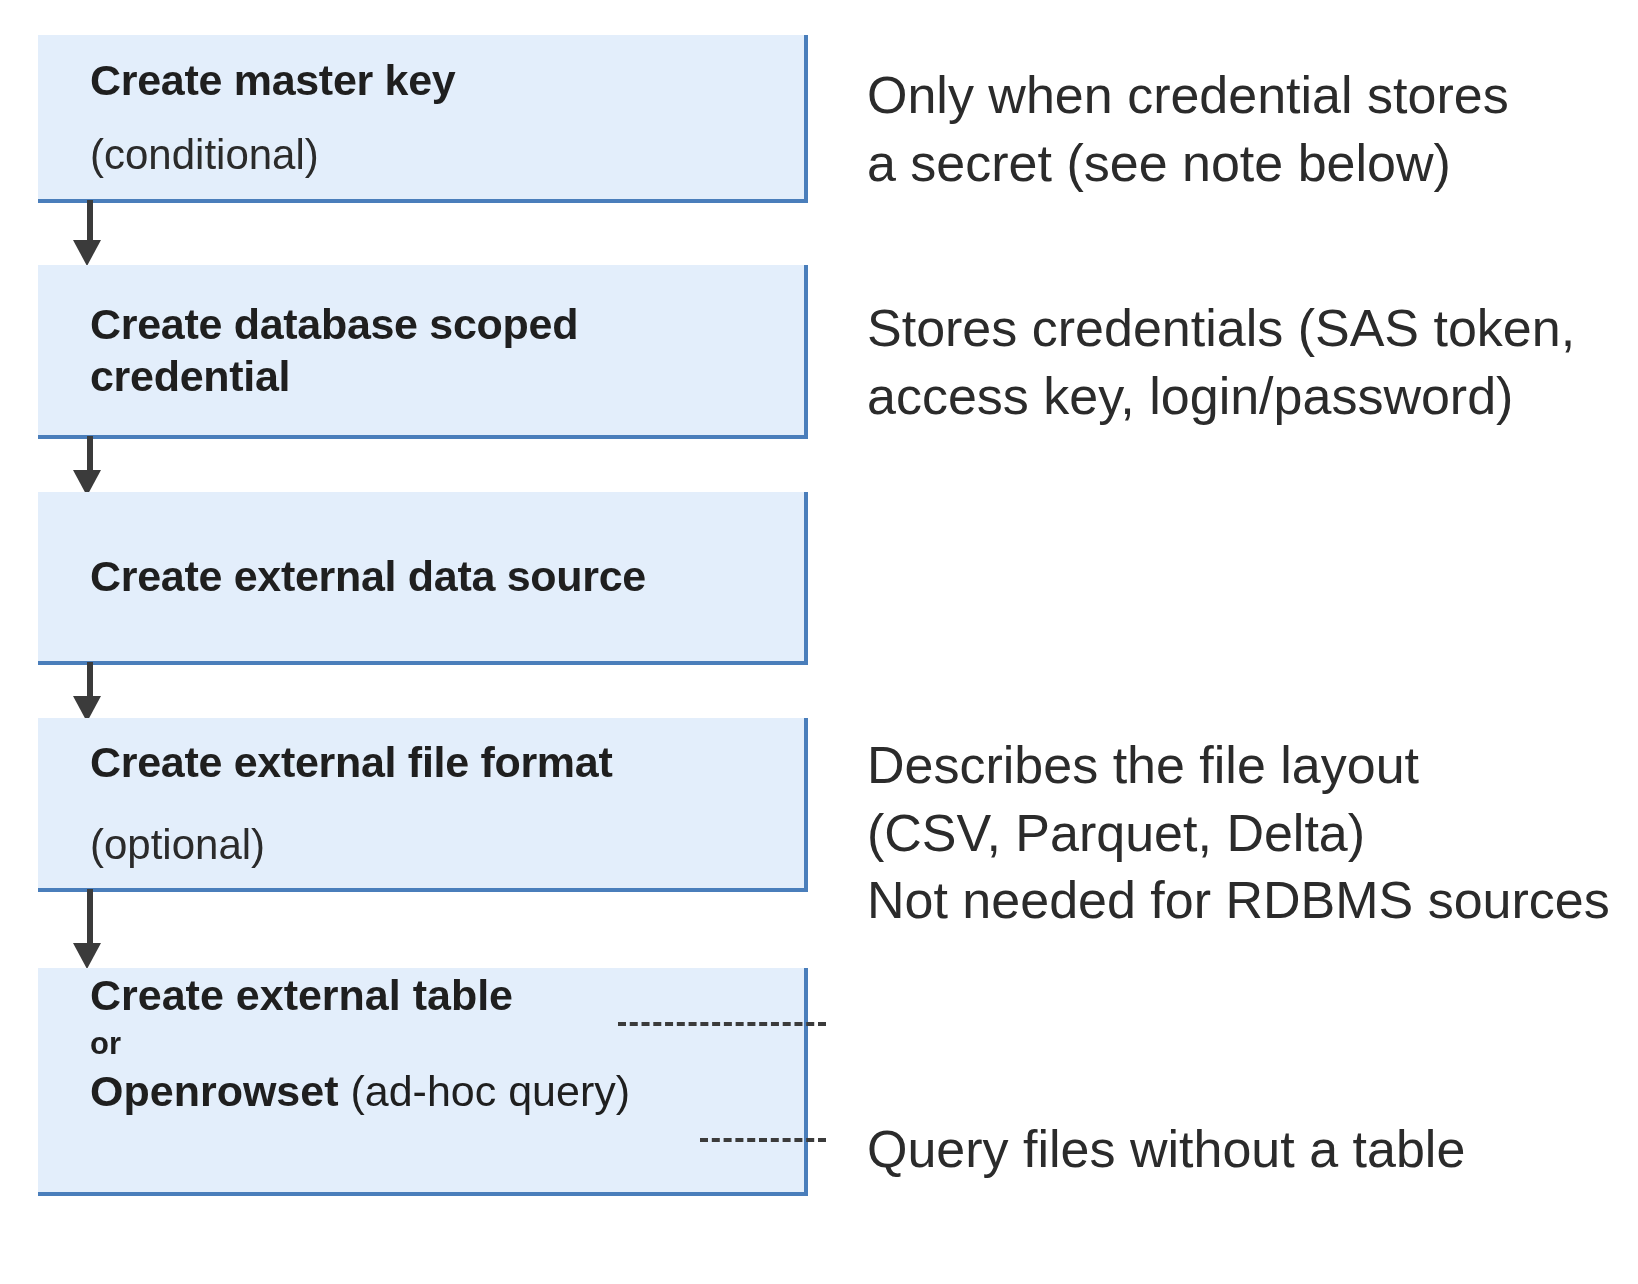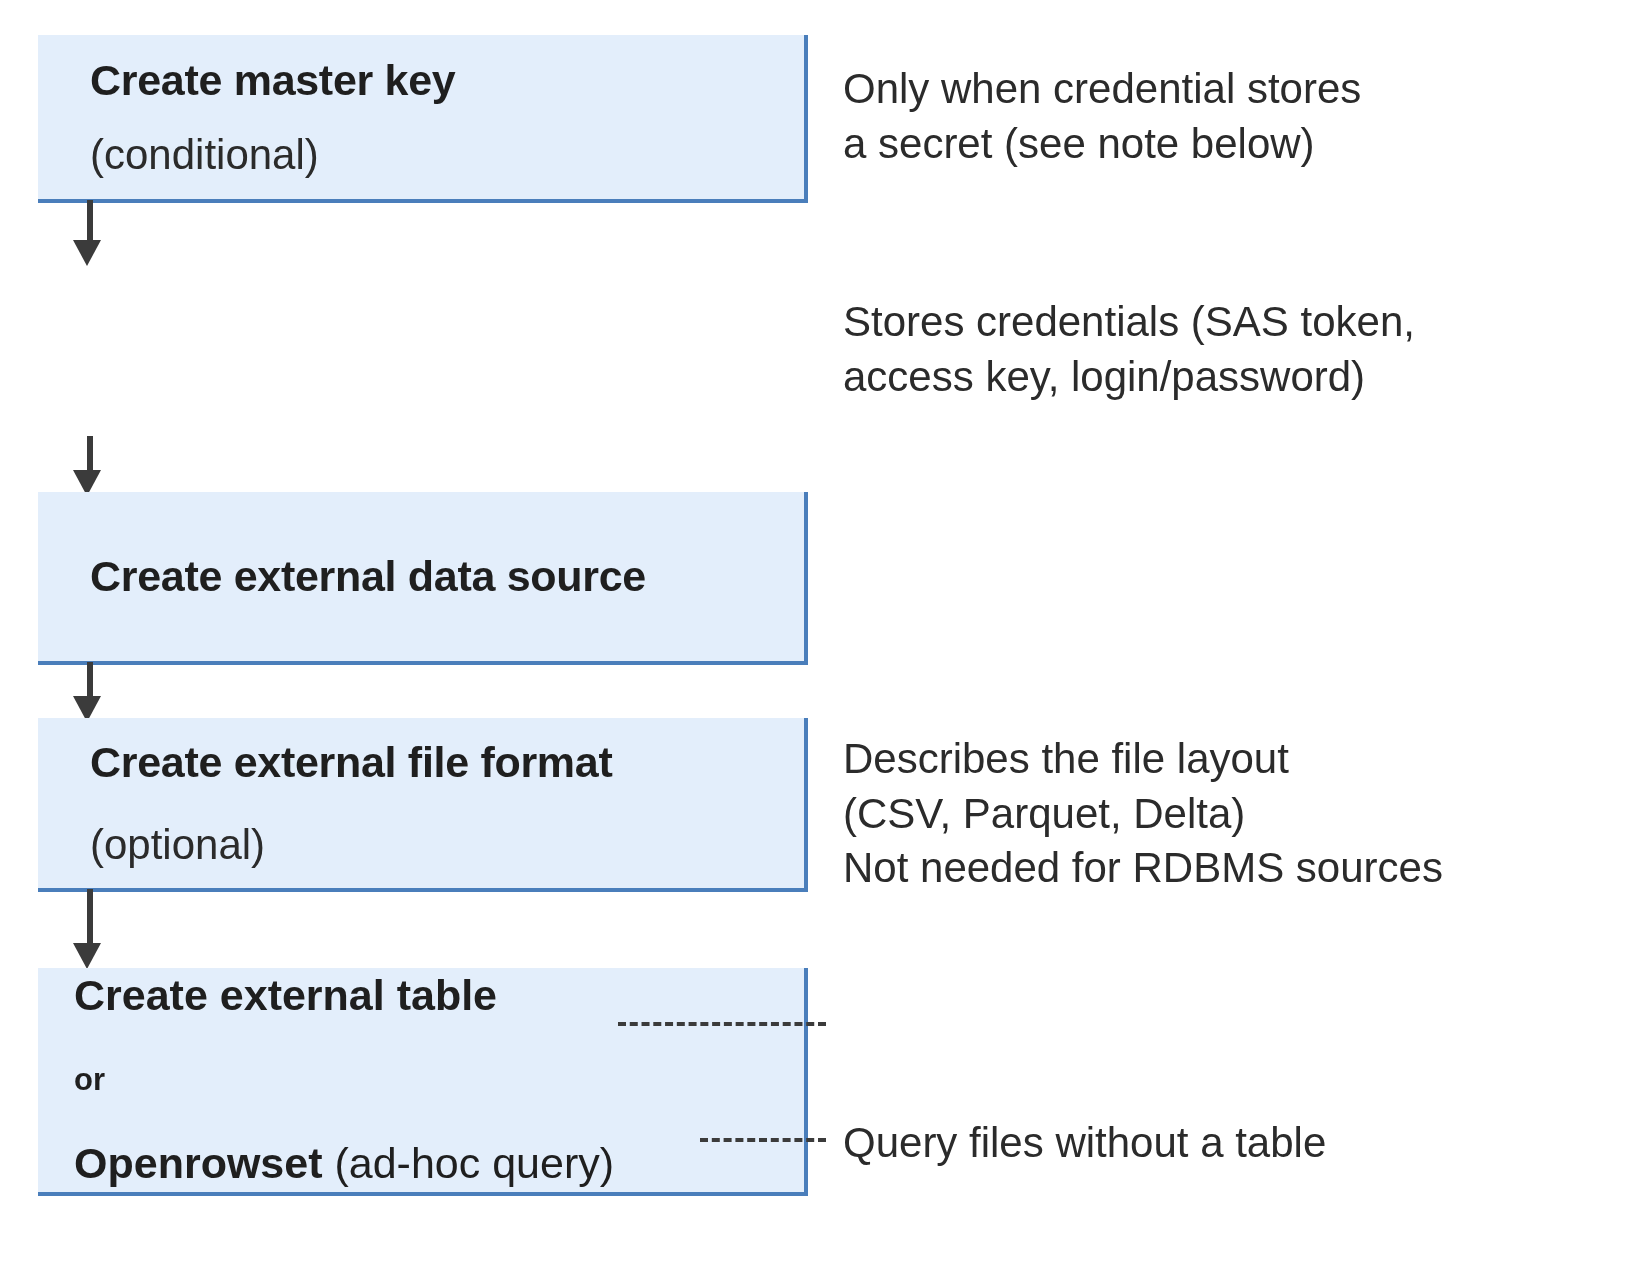--- a/index.html
+++ b/index.html
@@ -57,22 +57,22 @@
 
   
   #box-master-key      { top: 35px;  height: 168px; }
   #box-scoped-cred     { top: 265px; height: 174px; }
   #box-data-source     { top: 492px; height: 173px; }
   #box-file-format     { top: 718px; height: 174px; gap: 8px; }
   #box-external-table  { top: 968px; height: 228px; }
 
   
   #box-external-table {
-    justify-content: space-between;
-    padding-left: 36px;
+    justify-content: flex-start;
+    padding-left: 52px;
   }
   .et-line {
     font-size: 43px;
     line-height: 1.30;
     color: #1f1f1f;
     white-space: nowrap;
   }
   .et-line.bold  { font-weight: bold; }
   .et-line.plain { font-weight: bold; font-size: 31px; }
   .et-normal     { font-weight: normal; }
@@ -122,22 +122,22 @@
     position: absolute;
     height: 0;
     border-top: 4px dashed #3b3b3b;
   }
   #dash-external-table { left: 618px; top: 1022px; width: 208px; }
   #dash-openrowset     { left: 700px; top: 1138px; width: 126px; }
 
   
   .note {
     position: absolute;
-    left: 843px;
-    font-size: 42px;
+    left: 867px;
+    font-size: 52px;
     line-height: 1.30;
     color: #2b2b2b;
     white-space: pre-line;
   }
   #note-master-key     { top: 62px;  }
   #note-scoped-cred    { top: 295px; }
   #note-data-source    { top: 518px; }
   #note-file-format    { top: 732px; }
   #note-external-table { top: 1000px; }
   #note-openrowset     { top: 1116px; }
@@ -152,20 +152,24 @@
     <div class="box-sub">(conditional)</div>
   </div>
   <div class="note" id="note-master-key">Only when credential stores
 a secret (see note below)</div>
 
   <div class="arrow" id="arrow-1">
     <div class="shaft"></div>
     <div class="head"></div>
   </div>
 
+  <div class="flow-box" id="box-scoped-cred">
+    <div class="box-title">Create database scoped
+credential</div>
+  </div>
   <div class="note" id="note-scoped-cred">Stores credentials (SAS token,
 access key, login/password)</div>
 
   <div class="arrow" id="arrow-2">
     <div class="shaft"></div>
     <div class="head"></div>
   </div>
 
   <div class="flow-box" id="box-data-source">
     <div class="box-title">Create external data source</div>

